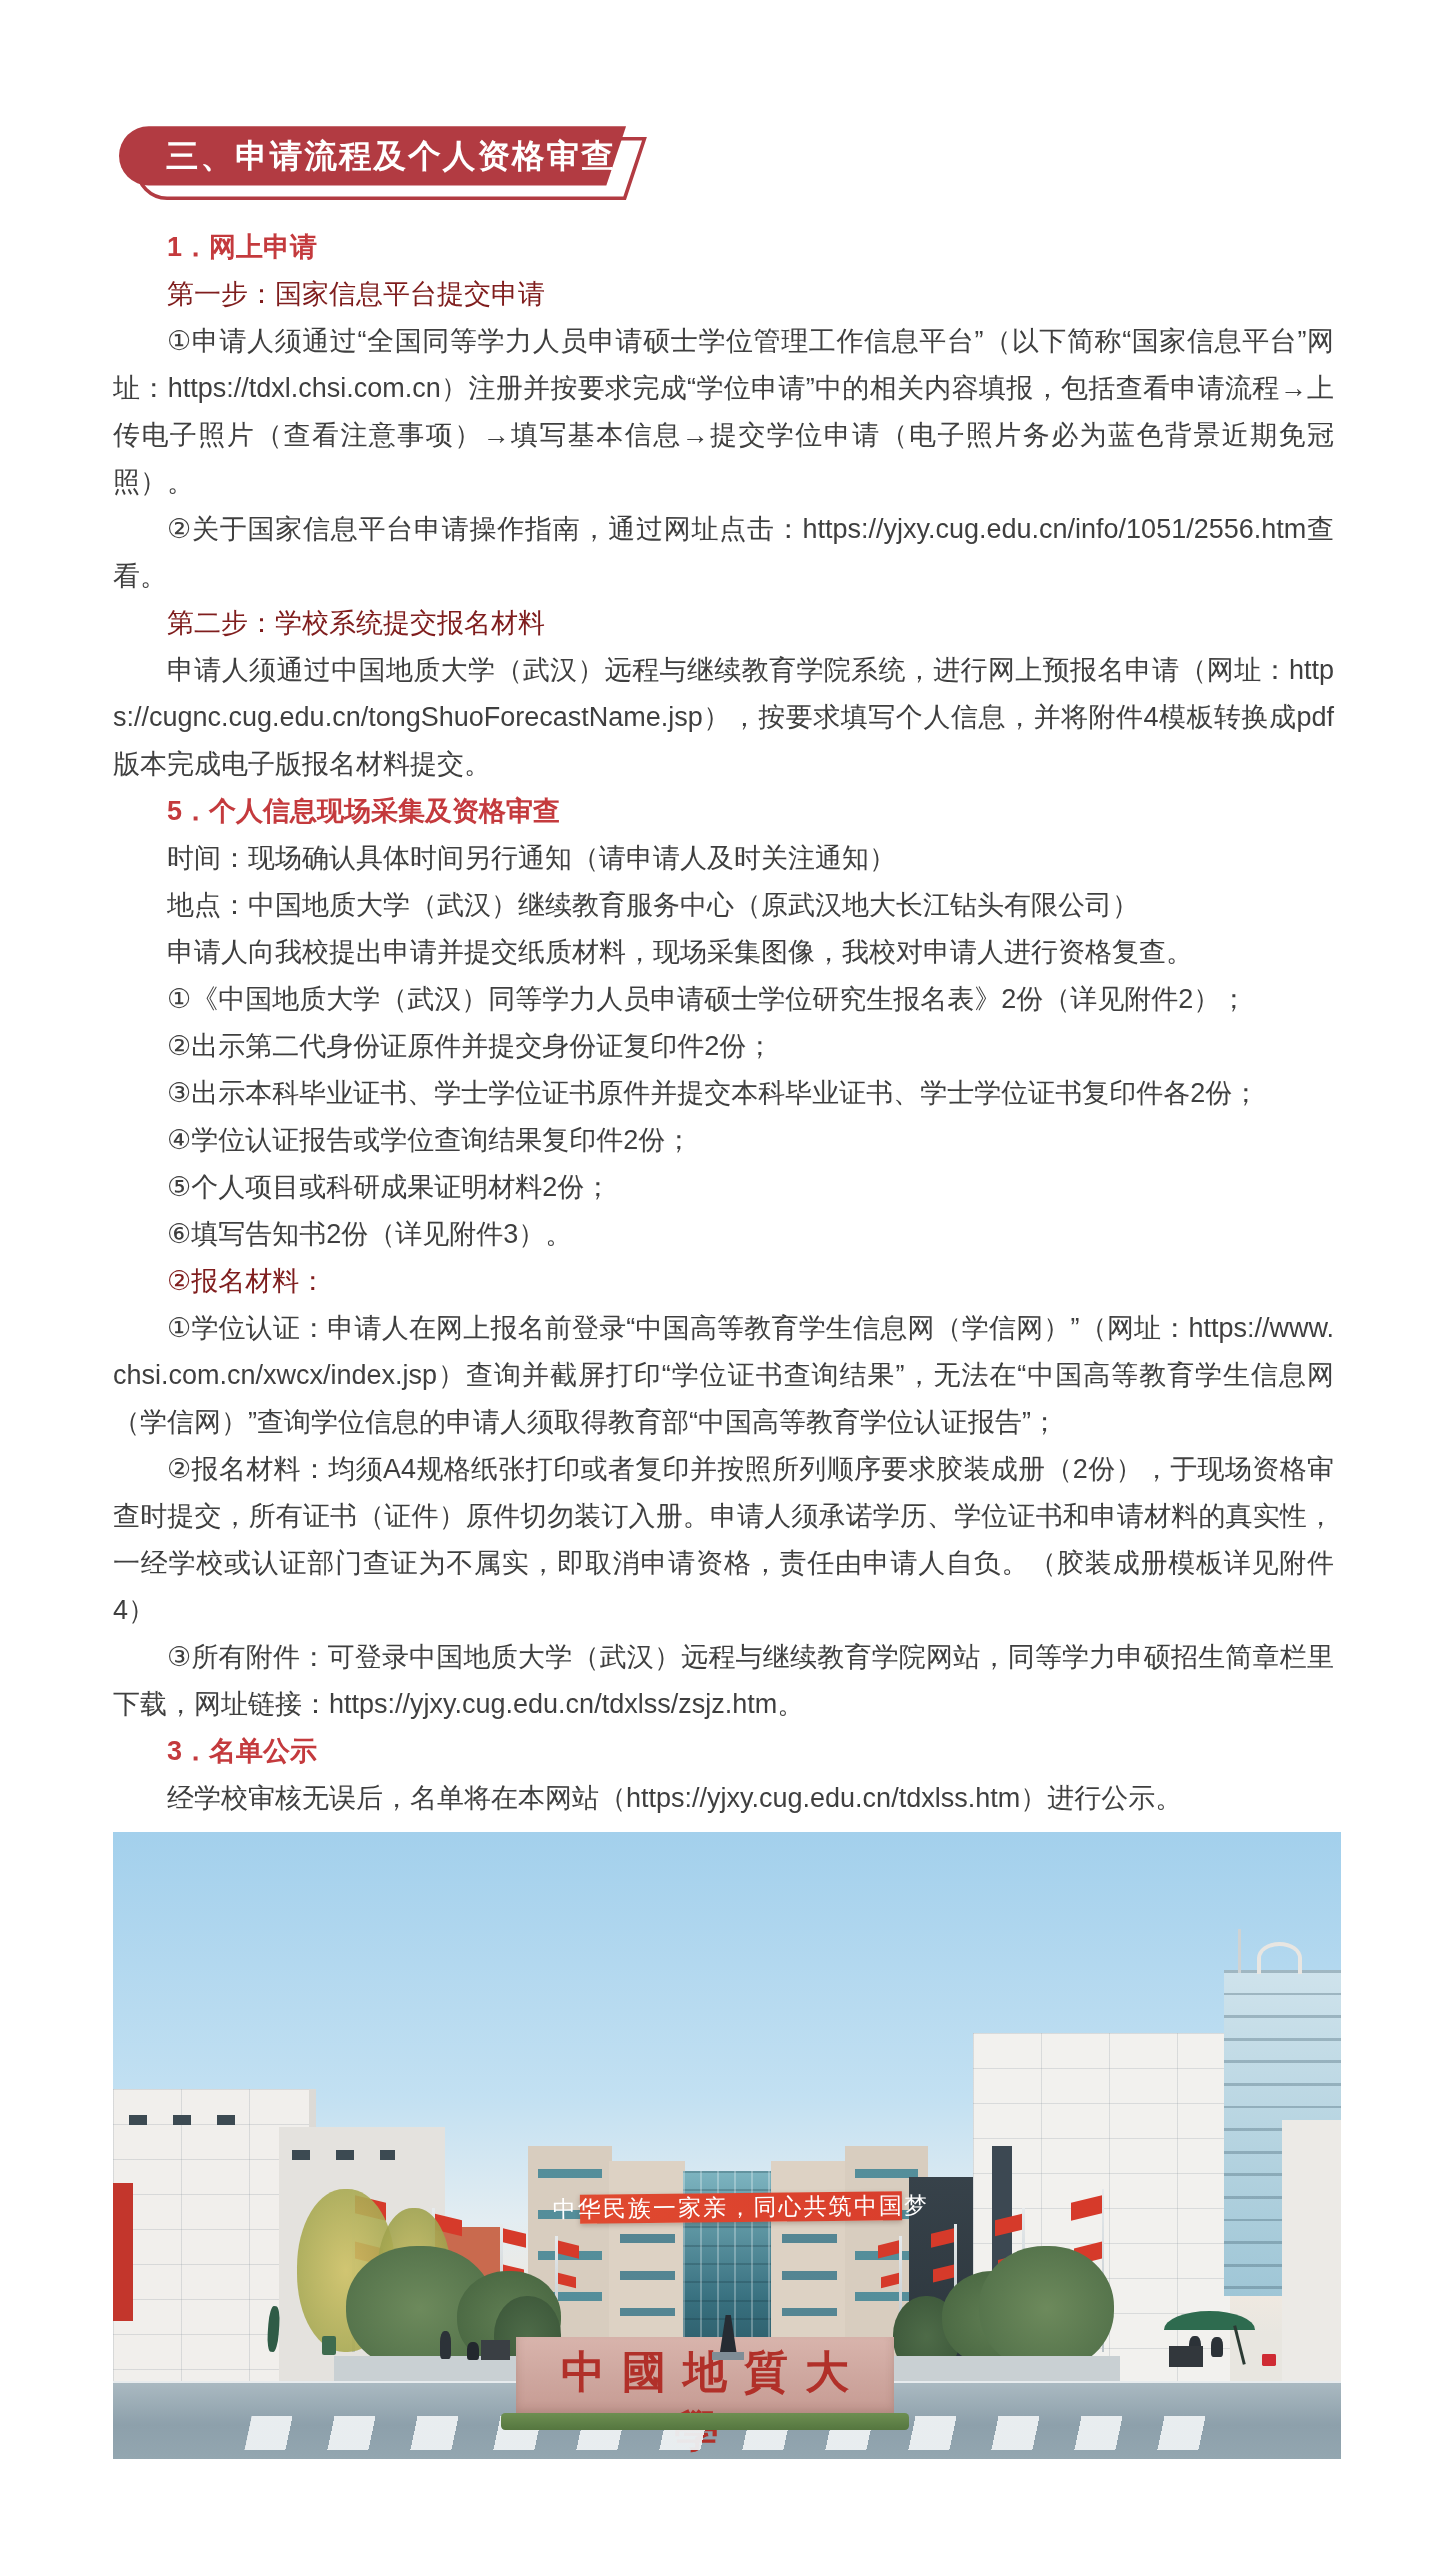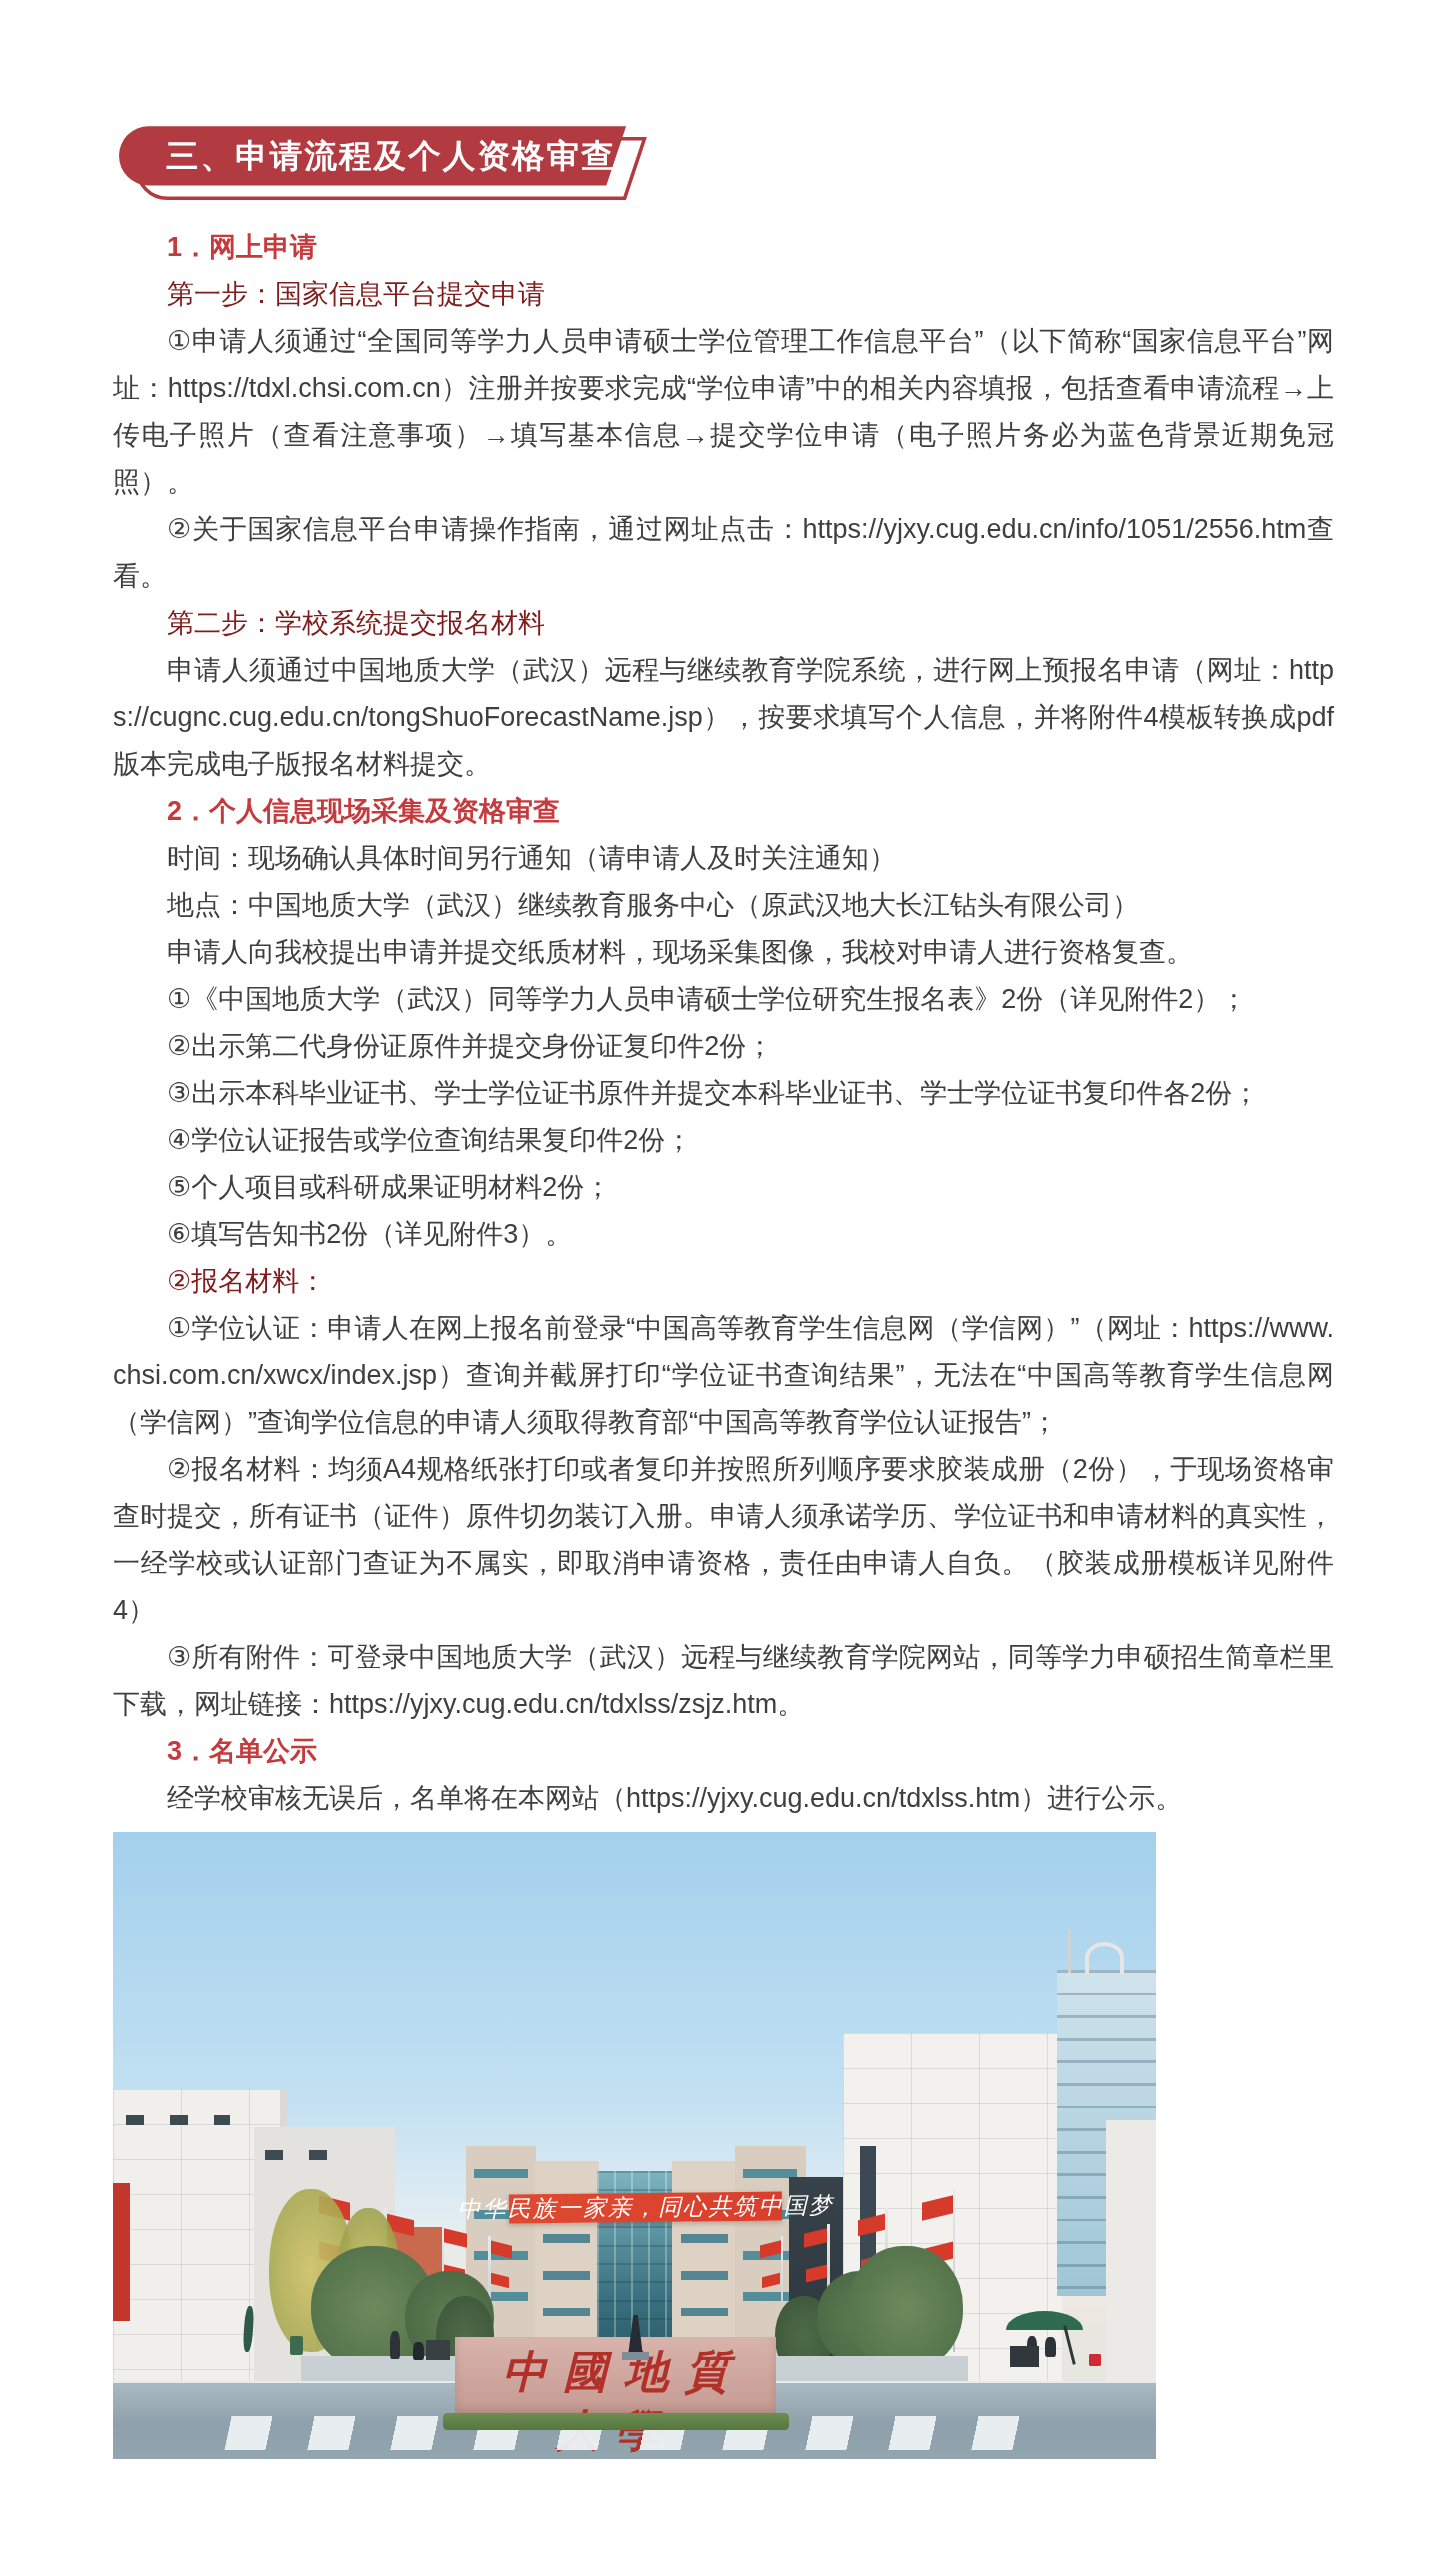--- a/index.html
+++ b/index.html
@@ -13,21 +13,21 @@
         font-size:32.5px;font-weight:bold;color:#ffffff;letter-spacing:2.1px;}
 
   
   .doc{position:absolute;left:113px;top:224px;width:1221px;}
   .doc p{margin:0;font-size:27px;line-height:47px;color:#3f3f3f;
          text-align:justify;text-indent:2em;word-break:break-all;}
   .doc p.h-red{color:#c43a3d;font-weight:bold;}
   .doc p.step-red{color:#7f1d1d;}
 
   
-  .photo{position:absolute;left:113px;top:1832px;width:1043px;height:627px;overflow:hidden;font-style:italic;}
+  .photo{position:absolute;left:113px;top:1832px;width:1228px;height:627px;overflow:hidden;}
   .photo *{position:absolute;}
   .sky{inset:0;background:linear-gradient(180deg,#a3d0ec 0%,#c2e0f2 42%,#e3edf2 62%,#efe9e1 74%,#e8e6e0 80%);z-index:0;}
   .bldg{z-index:1;}
   .tile::before{content:"";position:absolute;inset:0;
       background-image:linear-gradient(rgba(150,160,168,.28) 1.4px,transparent 1.4px),
                        linear-gradient(90deg,rgba(150,160,168,.28) 1.4px,transparent 1.4px);
       background-size:68px 35px;}
   .slits::after{content:"";position:absolute;left:8%;top:7%;width:62%;height:10px;
       background:repeating-linear-gradient(90deg,#3c4a52 0 18.4px,transparent 18.4px 44px);}
   .bands::before{content:"";position:absolute;left:12%;right:12%;top:10%;bottom:28%;
@@ -77,21 +77,21 @@
     <span class="banner-title">三、申请流程及个人资格审查</span>
   </div>
 
   <div class="doc">
     <p class="h-red">1．网上申请</p>
     <p class="step-red">第一步：国家信息平台提交申请</p>
     <p class="body">①申请人须通过“全国同等学力人员申请硕士学位管理工作信息平台”（以下简称“国家信息平台”网址：https://tdxl.chsi.com.cn）注册并按要求完成“学位申请”中的相关内容填报，包括查看申请流程→上传电子照片（查看注意事项）→填写基本信息→提交学位申请（电子照片务必为蓝色背景近期免冠照）。</p>
     <p class="body">②关于国家信息平台申请操作指南，通过网址点击：https://yjxy.cug.edu.cn/info/1051/2556.htm查看。</p>
     <p class="step-red">第二步：学校系统提交报名材料</p>
     <p class="body">申请人须通过中国地质大学（武汉）远程与继续教育学院系统，进行网上预报名申请（网址：https://cugnc.cug.edu.cn/tongShuoForecastName.jsp），按要求填写个人信息，并将附件4模板转换成pdf版本完成电子版报名材料提交。</p>
-    <p class="h-red">2．个人信息现场采集及资格审查</p>
+    <p class="h-red">5．个人信息现场采集及资格审查</p>
     <p class="body">时间：现场确认具体时间另行通知（请申请人及时关注通知）</p>
     <p class="body">地点：中国地质大学（武汉）继续教育服务中心（原武汉地大长江钻头有限公司）</p>
     <p class="body">申请人向我校提出申请并提交纸质材料，现场采集图像，我校对申请人进行资格复查。</p>
     <p class="body">①《中国地质大学（武汉）同等学力人员申请硕士学位研究生报名表》2份（详见附件2）；</p>
     <p class="body">②出示第二代身份证原件并提交身份证复印件2份；</p>
     <p class="body">③出示本科毕业证书、学士学位证书原件并提交本科毕业证书、学士学位证书复印件各2份；</p>
     <p class="body">④学位认证报告或学位查询结果复印件2份；</p>
     <p class="body">⑤个人项目或科研成果证明材料2份；</p>
     <p class="body">⑥填写告知书2份（详见附件3）。</p>
     <p class="step-red">②报名材料：</p>

